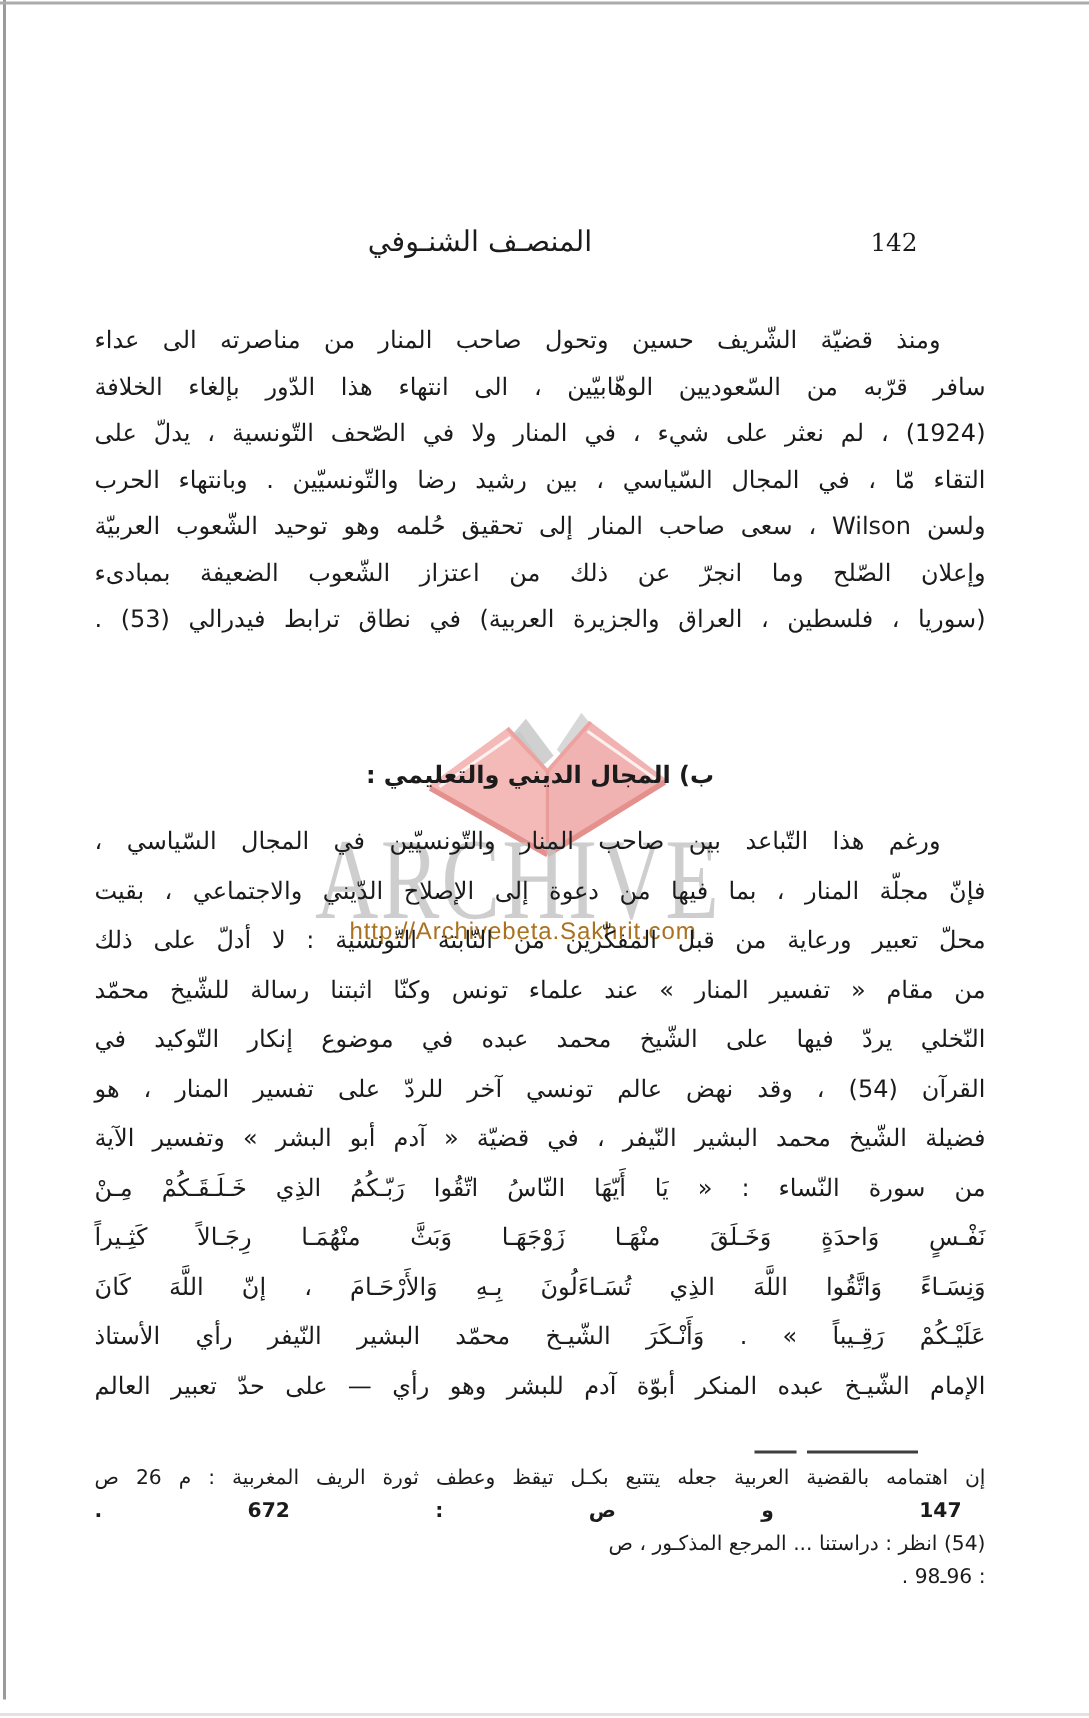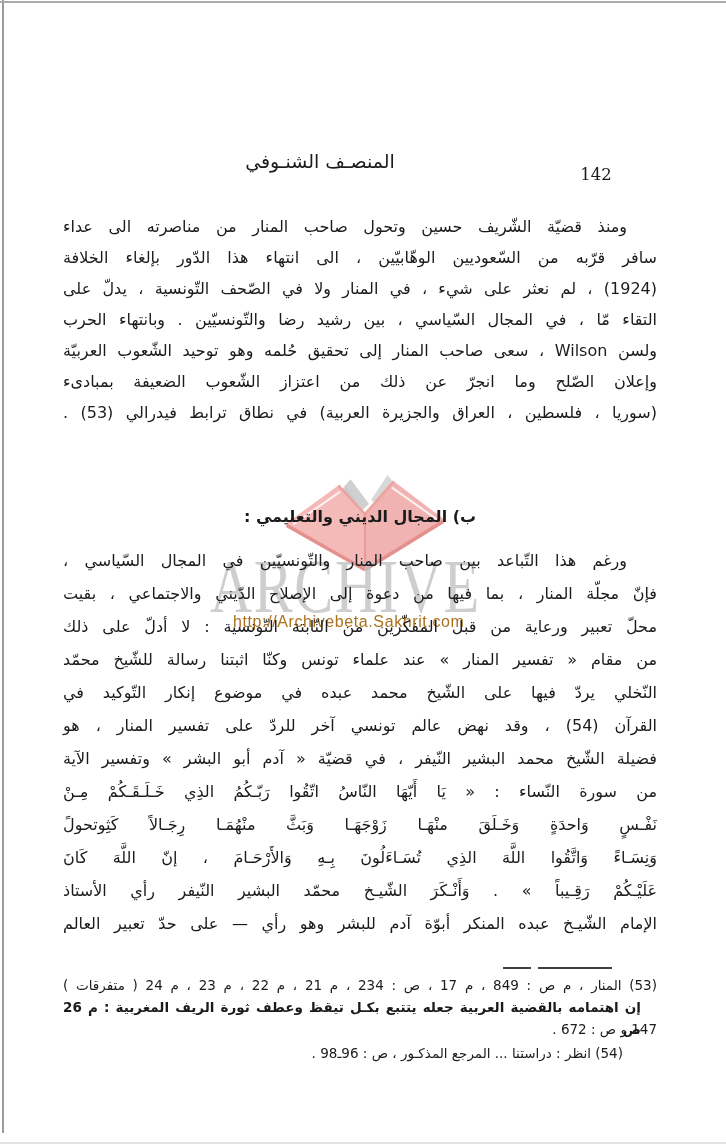--- a/index.html
+++ b/index.html
@@ -36,21 +36,21 @@
     color:#a16207;opacity:.9;white-space:nowrap;direction:ltr;
   }
 
   
   .textlayer{position:absolute;inset:0;z-index:1;}
   .header-title{
     position:absolute;top:146px;left:215px;width:210px;
     font-size:19px;line-height:30px;text-align:center;font-weight:normal;
   }
   .page-number{
-    position:absolute;top:162px;left:576px;width:40px;
+    position:absolute;top:149px;left:576px;width:40px;
     font-size:16.5px;line-height:26px;text-align:center;direction:ltr;
     font-family:"DejaVu Serif","DejaVu Sans",serif;
   }
   .para{position:absolute;left:63px;width:594px;font-size:16px;}
   .para .ln{text-align:justify;text-align-last:justify;}
   .para1{top:211px;}
   .para1 .ln{height:31px;line-height:31px;}
   .para2{top:544px;}
   .para2 .ln{height:33px;line-height:33px;}
   .indent-first .ln:first-child{padding-right:30px;}
@@ -115,31 +115,30 @@
 
     <div class="para para2 indent-first">
         <div class="ln">ورغم هذا التّباعد بين صاحب المنار والتّونسيّين في المجال السّياسي ،</div>
         <div class="ln">فإنّ مجلّة المنار ، بما فيها من دعوة إلى الإصلاح الدّيني والاجتماعي ، بقيت</div>
         <div class="ln">محلّ تعبير ورعاية من قبل المفكّرين من النّابتة التّونسية : لا أدلّ على ذلك</div>
         <div class="ln">من مقام « تفسير المنار » عند علماء تونس وكنّا اثبتنا رسالة للشّيخ محمّد</div>
         <div class="ln">النّخلي يردّ فيها على الشّيخ محمد عبده في موضوع إنكار التّوكيد في</div>
         <div class="ln">القرآن (54) ، وقد نهض عالم تونسي آخر للردّ على تفسير المنار ، هو</div>
         <div class="ln">فضيلة الشّيخ محمد البشير النّيفر ، في قضيّة « آدم أبو البشر » وتفسير الآية</div>
         <div class="ln">من سورة النّساء : « يَا أَيّهَا النّاسُ اتّقُوا رَبّـكُمُ الذِي خَـلَـقَـكُمْ مِـنْ</div>
-        <div class="ln">نَفْـسٍ وَاحدَةٍ وَخَـلَقَ منْهَـا زَوْجَهَـا وَبَثَّ منْهُمَـا رِجَـالاً كَثِوتحولً</div>
+        <div class="ln">نَفْـسٍ وَاحدَةٍ وَخَـلَقَ منْهَـا زَوْجَهَـا وَبَثَّ منْهُمَـا رِجَـالاً كَثِـيراً</div>
         <div class="ln">وَنِسَـاءً وَاتَّقُوا اللَّهَ الذِي تُسَـاءَلُونَ بِـهِ وَالأَرْحَـامَ ، إنّ اللَّهَ كَانَ</div>
         <div class="ln">عَلَيْـكُمْ رَقِـيباً » . وَأَنْـكَرَ الشّيـخ محمّد البشير النّيفر رأي الأستاذ</div>
         <div class="ln">الإمام الشّيـخ عبده المنكر أبوّة آدم للبشر وهو رأي — على حدّ تعبير العالم</div>
       </div>
 
     <div class="fn-divider seg1"></div>
     <div class="fn-divider seg2"></div>
 
     <div class="footnotes">
-        <div class="ln">(53) المنار ، م ص : 849 ، م 17 ، ص : 234 ، م 21 ، م 22 ، م 23 ، م 24 ( متفرقات )</div>
         <div class="ln">إن اهتمامه بالقضية العربية جعله يتتبع بكـل تيقظ وعطف ثورة الريف المغربية : م 26 ص</div>
         <div class="ln">147 و ص : 672 .</div>
         <div class="ln">(54) انظر : دراستنا ... المرجع المذكـور ، ص : 96ـ98 .</div>
       </div>
   </div>
 
   <div class="edge edge-left"></div>
   <div class="edge edge-top"></div>
   <div class="edge edge-bottom"></div>
 </div>

